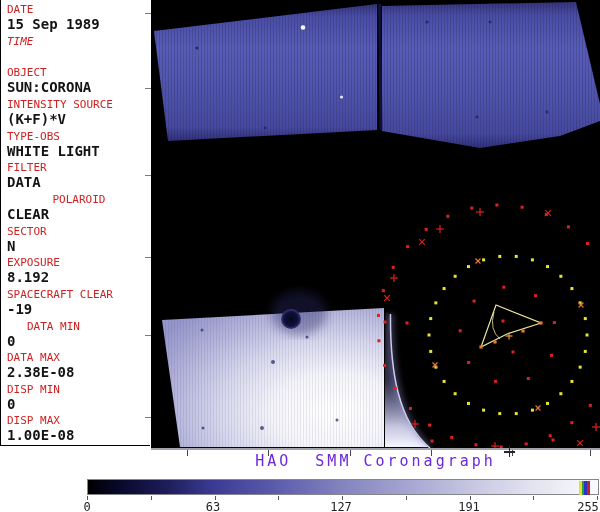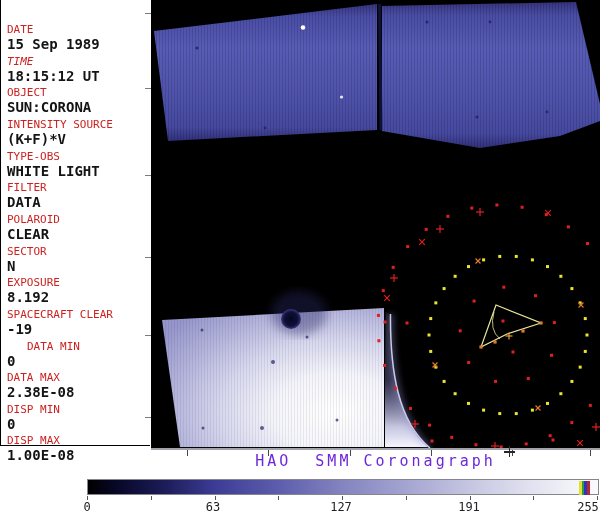--- a/index.html
+++ b/index.html
@@ -1,21 +1,21 @@
 <!DOCTYPE html>
 <html><head>
 <meta charset="utf-8">
 <style>
   html,body{margin:0;padding:0;background:#ffffff;}
   .screen{position:relative;width:600px;height:512px;background:#ffffff;overflow:hidden;
           font-family:"DejaVu Sans Mono",monospace;}
   
   .sidebar{position:absolute;left:0;top:0;width:150px;height:446px;background:#ffffff;
            border-left:1px solid #000;border-bottom:1px solid #000;box-sizing:border-box;}
-  .field{position:absolute;left:6px;width:144px;margin-top:20px;}
+  .field{position:absolute;left:6px;width:144px;}
   .field .lab{font-size:11px;line-height:12px;letter-spacing:0px;white-space:pre;}
   .field .val{font-size:14px;line-height:15px;color:#141414;margin-top:1px;white-space:pre;font-weight:bold;}
   
   .ltick{position:absolute;width:6px;height:1px;background:#7a7a80;left:144px;}
   .btick{position:absolute;width:1px;height:6px;background:#46464c;top:450px;}
   
   .viewport{position:absolute;left:151px;top:0;width:449px;height:448px;background:#000;
             border-bottom:2px solid #a2a2aa;box-sizing:content-box;}
   .viewport svg{position:absolute;left:0;top:0;}
   
@@ -266,40 +266,39 @@
   </div>
 
   <div class="sidebar">
     <div id="fields">
         <div class="field" style="top: 4px;">
           <div class="lab" style="color: rgb(204, 34, 34);">DATE</div>
           <div class="val">15 Sep 1989</div>
         </div>
         <div class="field" style="top: 35.65px;">
           <div class="lab" style="color: rgb(204, 34, 34); font-style: italic;">TIME</div>
-          <div class="val">18:15:12 UT</div>
         </div>
         <div class="field" style="top: 67.3px;">
           <div class="lab" style="color: rgb(204, 34, 34);">OBJECT</div>
           <div class="val">SUN:CORONA</div>
         </div>
         <div class="field" style="top: 98.95px;">
           <div class="lab" style="color: rgb(204, 34, 34);">INTENSITY SOURCE</div>
           <div class="val">(K+F)*V</div>
         </div>
         <div class="field" style="top: 130.6px;">
           <div class="lab" style="color: rgb(204, 34, 34);">TYPE-OBS</div>
           <div class="val">WHITE LIGHT</div>
         </div>
         <div class="field" style="top: 162.25px;">
           <div class="lab" style="color: rgb(204, 34, 34);">FILTER</div>
           <div class="val">DATA</div>
         </div>
         <div class="field" style="top: 193.9px;">
-          <div class="lab" style="color: rgb(204, 34, 34);">POLAROID</div>
+          <div class="lab" style="color: rgb(204, 34, 34); text-align: center;">POLAROID</div>
           <div class="val">CLEAR</div>
         </div>
         <div class="field" style="top: 225.55px;">
           <div class="lab" style="color: rgb(204, 34, 34);">SECTOR</div>
           <div class="val">N</div>
         </div>
         <div class="field" style="top: 257.2px;">
           <div class="lab" style="color: rgb(204, 34, 34);">EXPOSURE</div>
           <div class="val">8.192</div>
         </div>

